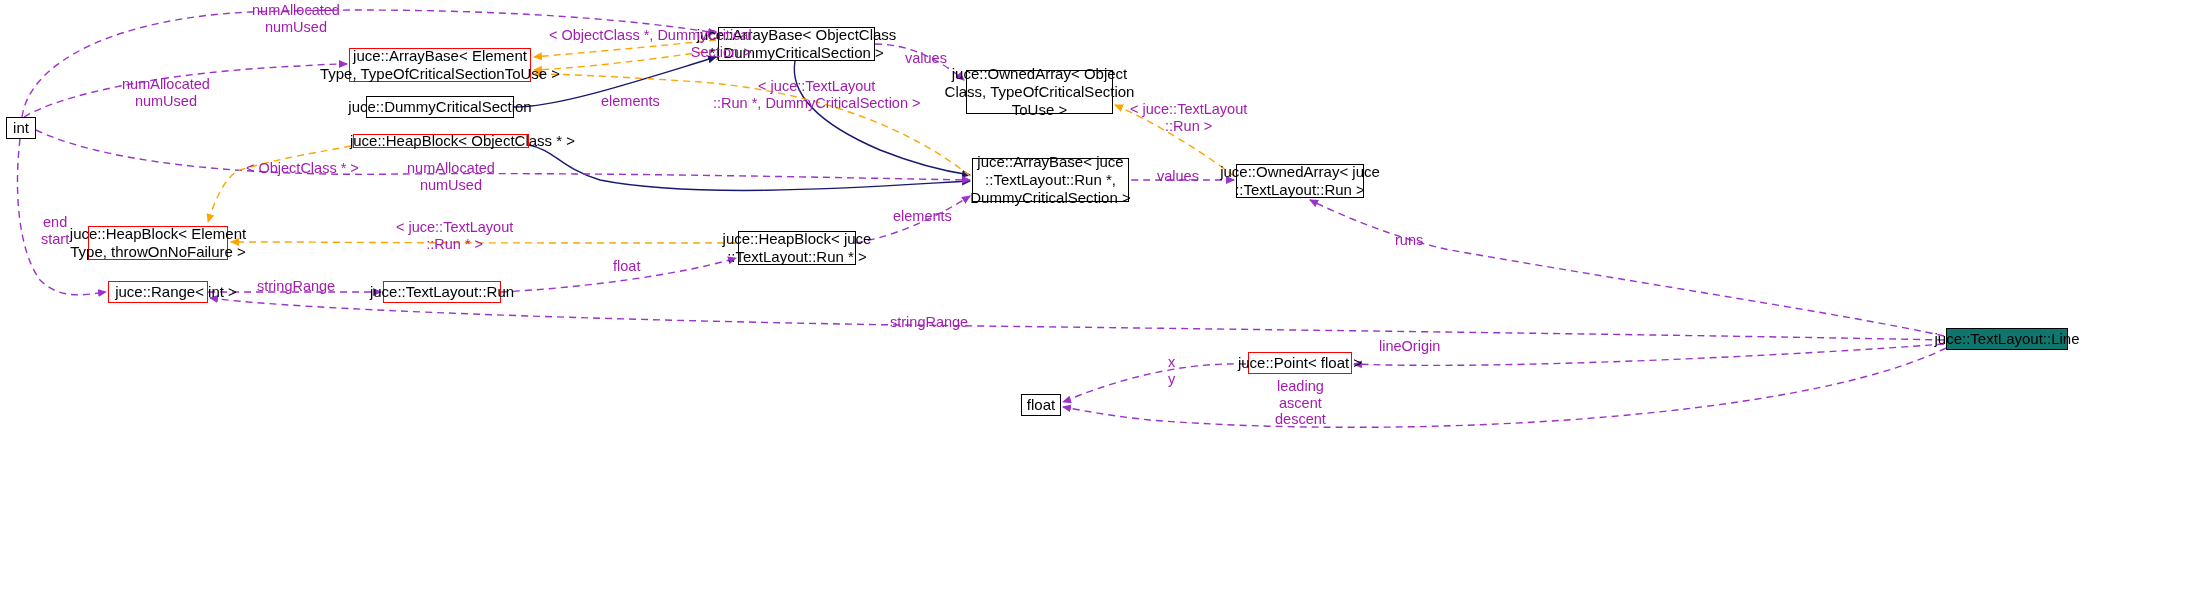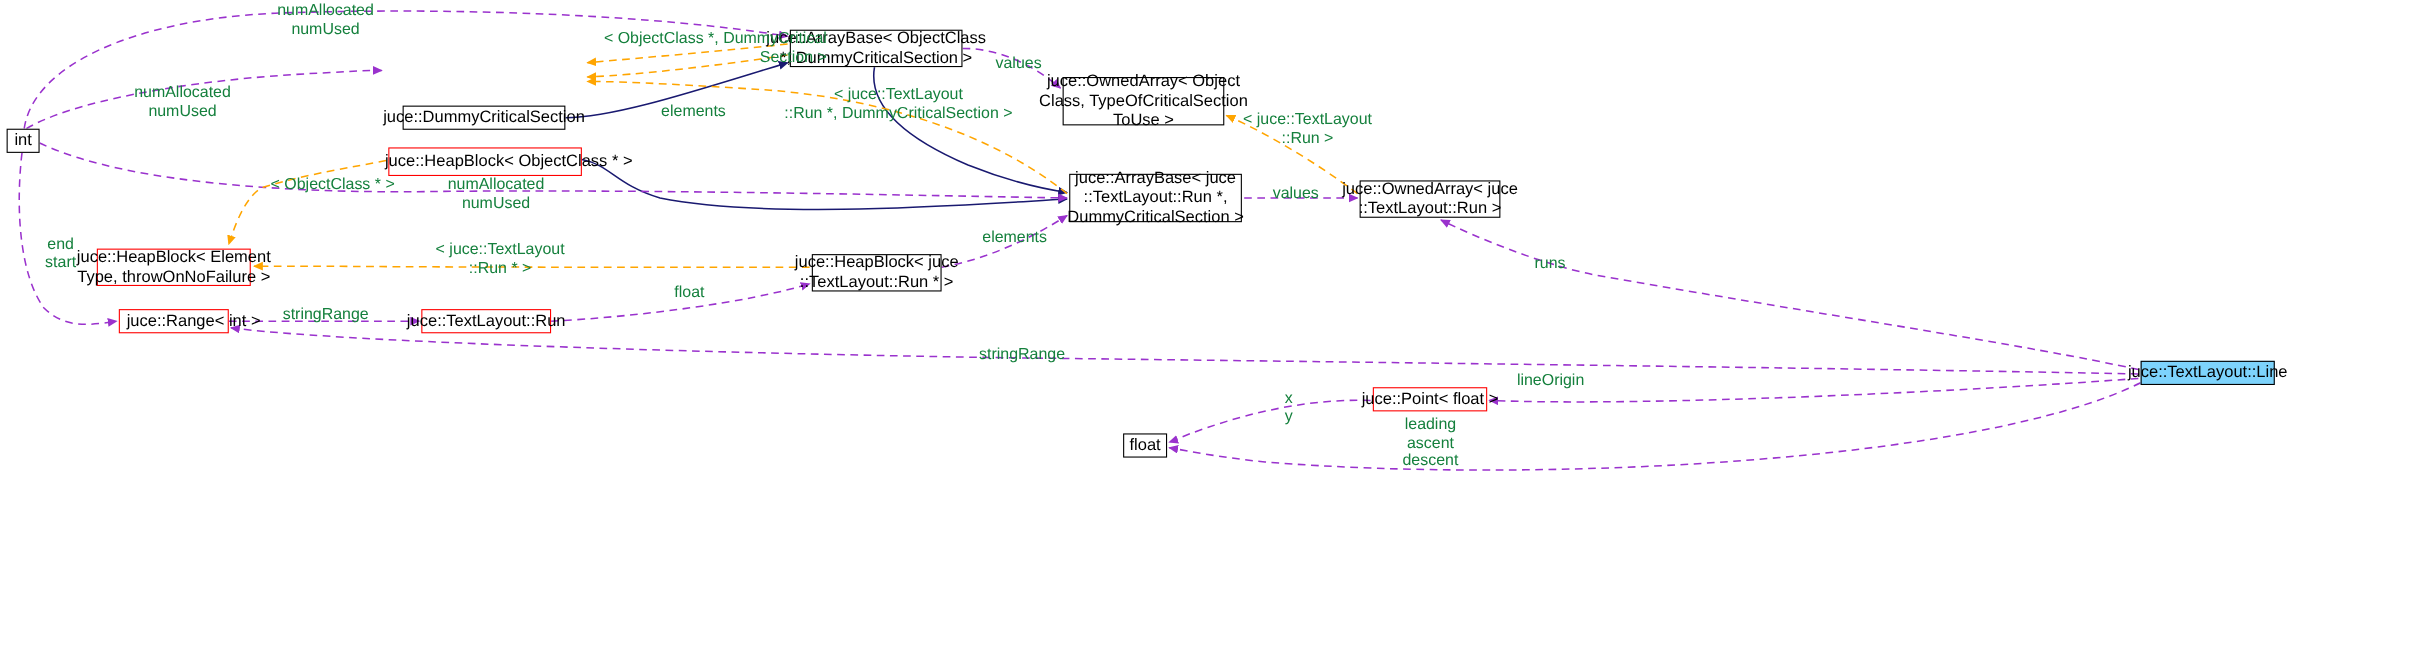--- a/index.html
+++ b/index.html
@@ -35,27 +35,27 @@
     display: flex;
     align-items: center;
     justify-content: center;
     white-space: pre;
     padding: 1px 4px;
   }
   .node.red {
     border-color: #ff0000;
   }
   .node.grey {
-    background: #7dd3fc;
+    background: #0f766e;
     border-color: #000000;
   }
   .edge-label {
     position: absolute;
     font-size: 14.5px;
-    color: #15803d;
+    color: #a21caf;
     white-space: pre;
     text-align: center;
     line-height: 1.15;
   }
 </style>
 </head>
 <body>
 
 <div id="canvas">
 
@@ -97,24 +97,26 @@
       <path d="M716,50 C650,60 580,68 534,70" stroke="#ffa500" stroke-dasharray="7,5" marker-end="url(#arrow-orange)"></path>
       <path d="M970,176 C900,120 800,90 700,82 C640,78 570,74 534,74" stroke="#ffa500" stroke-dasharray="7,5" marker-end="url(#arrow-orange)"></path>
       <path d="M1234,176 C1200,150 1150,120 1115,105" stroke="#ffa500" stroke-dasharray="7,5" marker-end="url(#arrow-orange)"></path>
       <path d="M351,146 C320,152 280,158 240,170 C225,176 215,200 208,222" stroke="#ffa500" stroke-dasharray="7,5" marker-end="url(#arrow-orange)"></path>
       <path d="M736,243 C600,243 400,243 300,242 C270,242 245,242 231,242" stroke="#ffa500" stroke-dasharray="7,5" marker-end="url(#arrow-orange)"></path>
     </g>
   </svg>
 
   <div class="node" style="left:6px; top:117px; width:30px; height:22px;">int</div>
 
+  <div class="node red" style="left:349px; top:48px; width:182px; height:34px;">juce::ArrayBase&lt; Element
+Type, TypeOfCriticalSectionToUse &gt;</div>
 
   <div class="node" style="left:366px; top:96px; width:148px; height:22px;">juce::DummyCriticalSection</div>
 
-  <div class="node red" style="left:353px; top:134px; width:176px; height:26px;padding-left:47px;">juce::HeapBlock&lt; ObjectClass * &gt;</div>
+  <div class="node red" style="left:353px; top:134px; width:176px; height:14px;padding-left:47px;">juce::HeapBlock&lt; ObjectClass * &gt;</div>
 
   <div class="node red" style="left:88px; top:226px; width:140px; height:34px;">juce::HeapBlock&lt; Element
 Type, throwOnNoFailure &gt;</div>
 
   <div class="node red" style="left:108px; top:281px; width:100px; height:22px;padding-left:40px;">juce::Range&lt; int &gt;</div>
 
   <div class="node red" style="left:383px; top:281px; width:118px; height:22px;">juce::TextLayout::Run</div>
 
   <div class="node" style="left:738px; top:231px; width:118px; height:34px;">juce::HeapBlock&lt; juce
 ::TextLayout::Run * &gt;</div>

